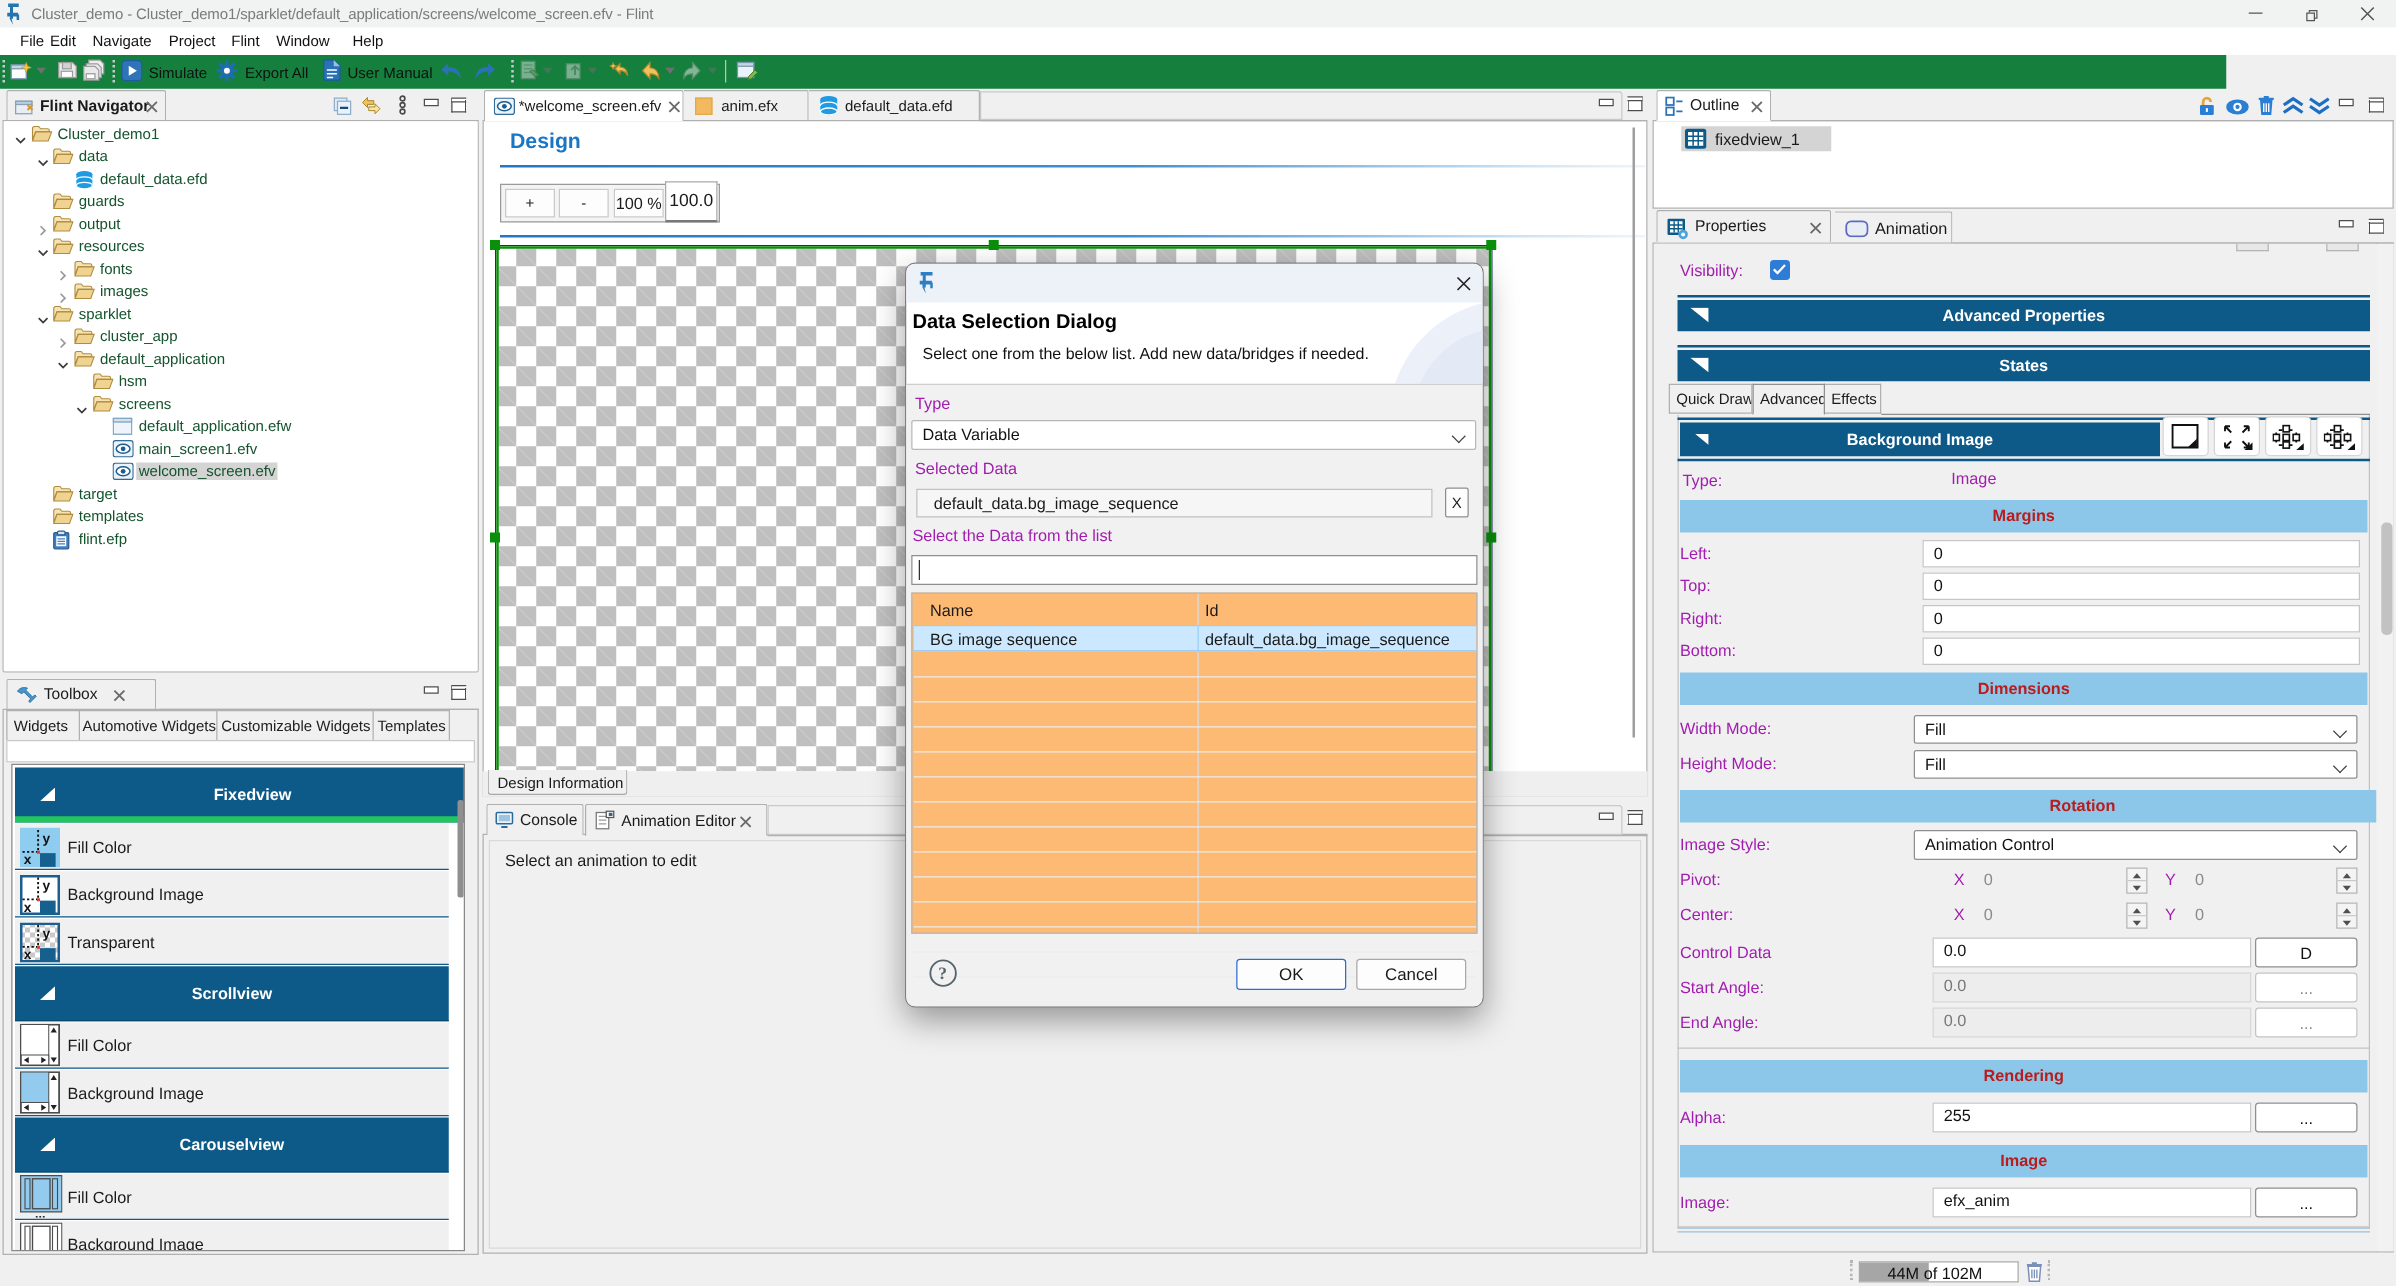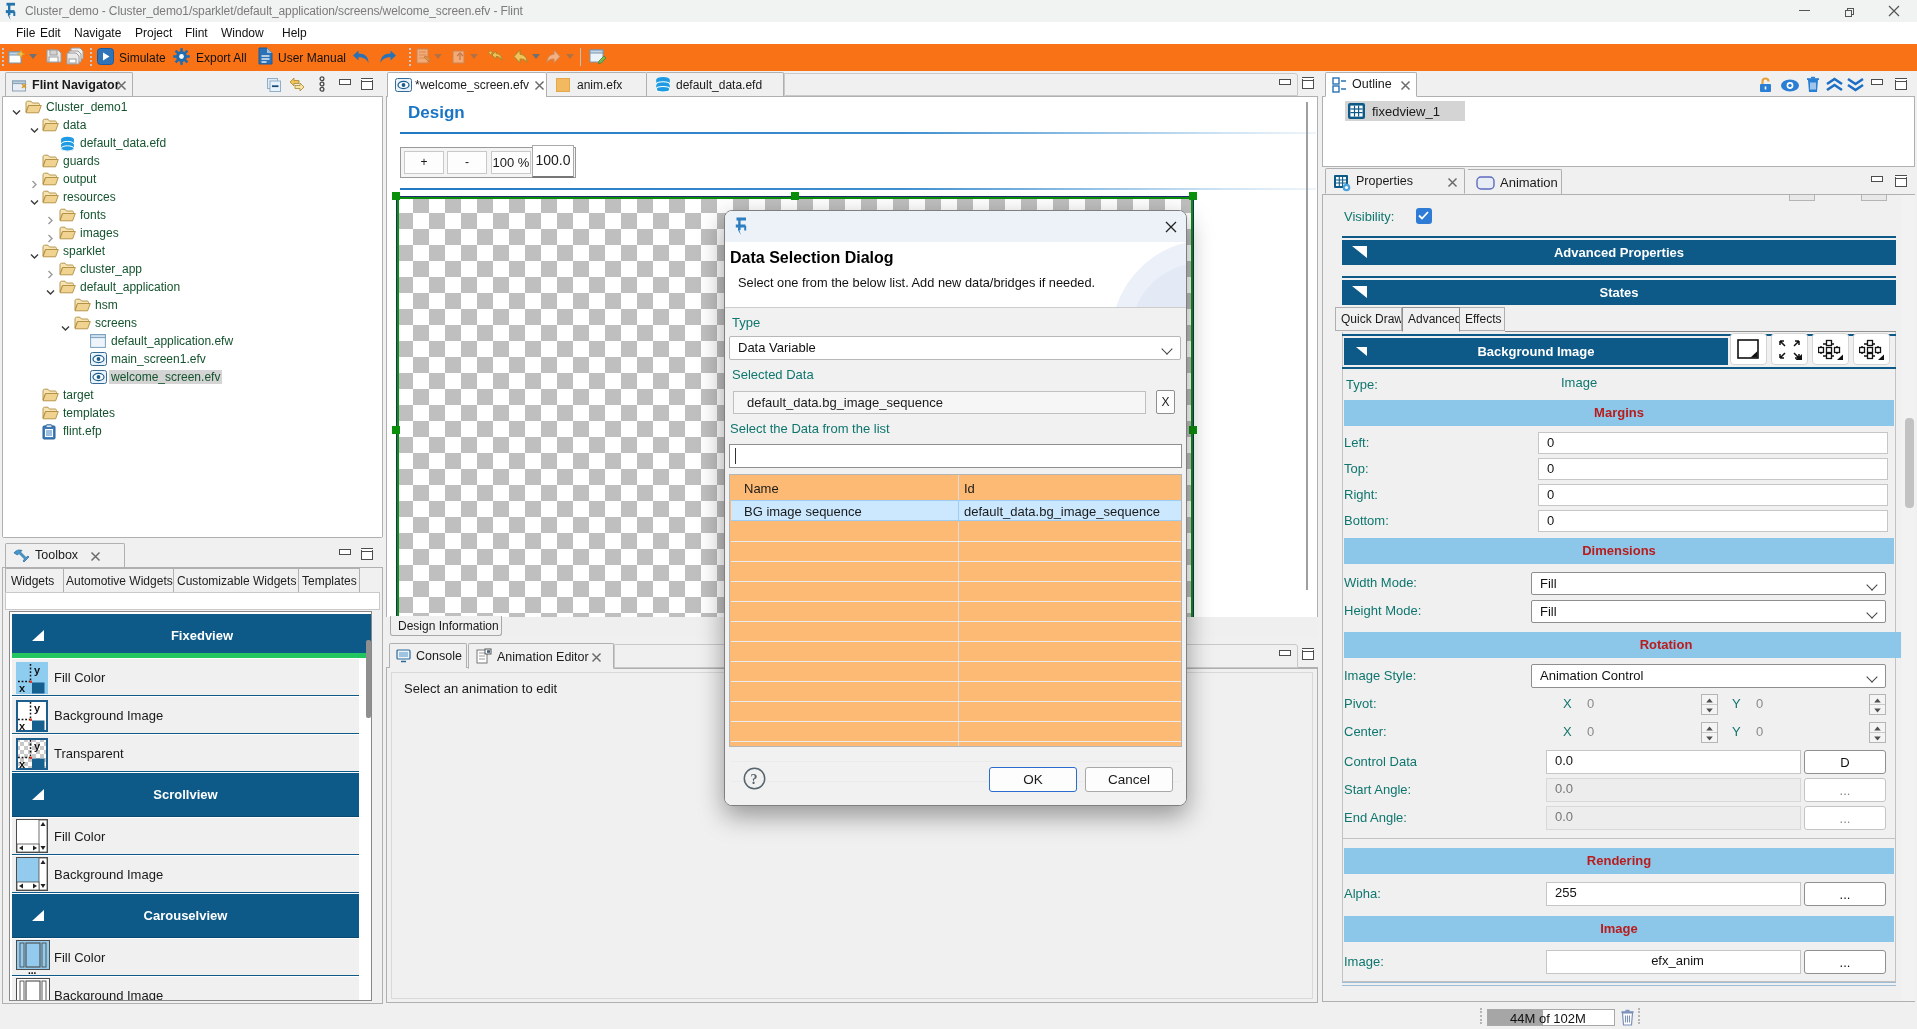--- a/index.html
+++ b/index.html
@@ -3,38 +3,38 @@
 <meta charset="utf-8">
 <style>
 * { margin:0; padding:0; box-sizing:border-box; }
 html,body { width:1917px; height:1029px; overflow:hidden; font-family:"Liberation Sans",sans-serif; font-size:13px; color:#1a1a1a; background:#f0f0f0; }
 .abs { position:absolute; }
 
 #titlebar { left:0; top:0; width:1917px; height:22px; background:#f1f2f2; }
 #titletext { left:25px; top:4px; font-size:12px; color:#7b7b7b; letter-spacing:-0.1px; }
 #menubar { left:0; top:22px; width:1917px; height:22px; background:#ffffff; }
 .menuitem { position:absolute; top:4px; font-size:12px; color:#111; }
-#toolbar { left:0; top:44px; width:1917px; height:27px; background:#f97316; }
+#toolbar { left:0; top:44px; width:1781px; height:27px; background:#15803d; }
 .tbtxt { position:absolute; top:7px; font-size:12px; color:#111; }
 .tbsep { position:absolute; top:4px; width:1px; height:18px; border-left:2px dotted #c8c8c8; }
 .ptab { position:absolute; background:#f0f0f0; border:1px solid #b0b0b0; border-bottom:1px solid #f0f0f0; border-radius:2px 2px 0 0; font-size:12.5px; white-space:nowrap; overflow:hidden; }
 .mm-min { position:absolute; width:12px; height:6px; border:1.5px solid #4d4d4d; background:#fff; }
 .mm-max { position:absolute; width:12px; height:12px; border:1.5px solid #4d4d4d; border-top:4px double #4d4d4d; background:#fff !important; }
 
 .trow { position:absolute; height:18px; white-space:nowrap; font-size:12px; color:#14532d; }
 .trow svg { vertical-align:-3px; }
 .tlabel { padding:0 2px; }
 .sel-gray { background:#d4d4d4; }
 
 .bluebar { position:absolute; background:#0d5a88; color:#fff; font-weight:bold; font-size:13px; text-align:center; }
 .lbluebar { position:absolute; background:#8cc7ea; color:#b91c1c; font-weight:bold; font-size:13px; text-align:center; }
 .tri-dl { position:absolute; width:15px; height:12px; clip-path:polygon(0 0,100% 0,100% 100%); background:#fff; }
 .tri-ur { position:absolute; width:12px; height:11px; clip-path:polygon(0 100%,100% 0,100% 100%); background:#fff; }
 
-.flabel { position:absolute; font-size:13px; color:#0f766e; white-space:nowrap; }
+.flabel { position:absolute; font-size:13px; color:#a21caf; white-space:nowrap; }
 .finput { position:absolute; background:#fff; border:1px solid #c6c6c6; font-size:13px; color:#111; padding:2px 0 0 8px; }
 .fselect { position:absolute; background:#fff; border:1px solid #8f8f8f; border-radius:2px; font-size:13px; color:#111; padding:3px 0 0 8px; }
 .chev:after { content:""; position:absolute; right:9px; top:8px; width:7px; height:7px; border-right:1.5px solid #444; border-bottom:1.5px solid #444; transform:rotate(45deg); }
 .btn { position:absolute; background:#fff; border:1px solid #8f8f8f; border-radius:3px; font-size:13px; color:#111; text-align:center; }
 </style>
 </head>
 <body>
 <div id="root" class="abs" style="left:0;top:0;width:1917px;height:1029px;">
 
 <div class="abs" id="titlebar">
@@ -849,21 +849,21 @@
     <div class="flabel" style="left:21px;top:615px">End Angle:</div>
     <div class="finput" style="left:223px;top:611px;width:255px;height:24px;background:#ededed;color:#777;border-color:#d8d8d8;">0.0</div>
     <div class="btn" style="left:481px;top:611px;width:82px;height:24px;padding-top:4px;border-color:#c4c4c4;color:#888;">...</div>
     <div class="abs" style="left:19px;top:643px;width:554px;height:1px;background:#c2c2c2"></div>
     <div class="lbluebar" style="left:21px;top:653px;width:550px;height:26px;line-height:26px;">Rendering</div>
     <div class="flabel" style="left:21px;top:691px">Alpha:</div>
     <div class="finput" style="left:223px;top:687px;width:255px;height:24px;">255</div>
     <div class="btn" style="left:481px;top:687px;width:82px;height:24px;padding-top:4px;">...</div>
     <div class="lbluebar" style="left:21px;top:721px;width:550px;height:26px;line-height:26px;">Image</div>
     <div class="flabel" style="left:21px;top:759px">Image:</div>
-    <div class="finput" style="left:223px;top:755px;width:255px;height:24px;text-align:center;">efx_anim</div>
+    <div class="finput" style="left:223px;top:755px;width:255px;height:24px;">efx_anim</div>
     <div class="btn" style="left:481px;top:755px;width:82px;height:24px;padding-top:4px;">...</div>
     <div class="abs" style="left:19px;top:787px;width:554px;height:1px;background:#9dbdd6"></div>
     <div class="abs" style="left:19px;top:790px;width:554px;height:1px;background:#9dbdd6"></div>
   </div>
   <div class="abs" style="left:580px;top:27px;width:13px;height:806px;background:#f2f2f2;"></div>
   <div class="abs" style="left:583px;top:250px;width:9px;height:90px;background:#c2c2c2;border-radius:4px;"></div>
 </div>
 
 <div class="abs" style="left:0;top:1004px;width:1917px;height:25px;background:#f0f0f0;">
   <div class="abs" style="left:1480px;top:4px;width:3px;height:16px;border-left:2px dotted #b5b5b5;"></div>

